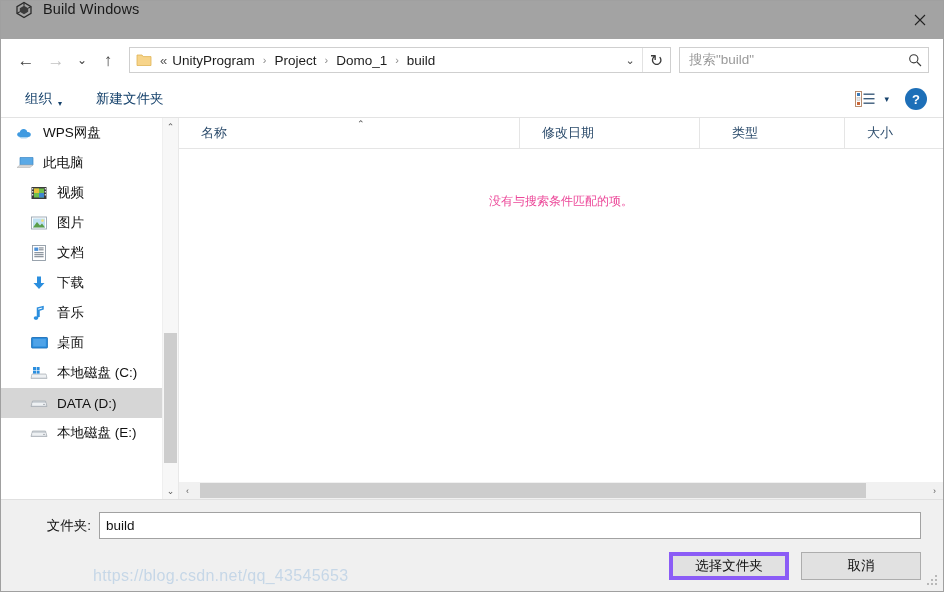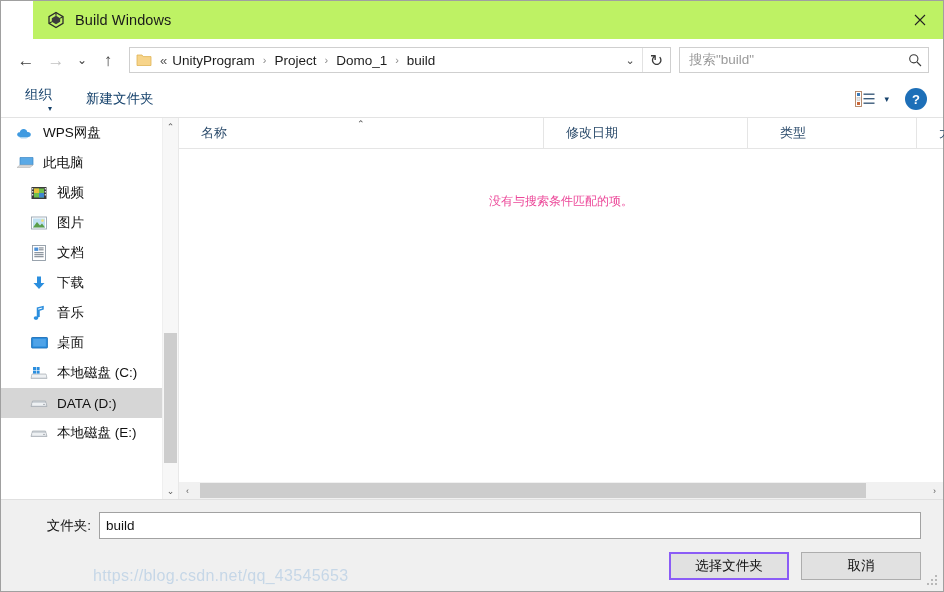--- a/index.html
+++ b/index.html
@@ -16,24 +16,22 @@
     background: #ffffff;
     position: relative;
     display: flex;
     flex-direction: column;
   }
 
   
   .titlebar {
     height: 38px;
     display: flex;
-    align-items: center;
-    background: #bef264;
-    flex: 0 0 auto;
-    margin-left: 32px;
+    background: #a3a3a3;
+    flex: 0 0 auto;
   }
   .title-icon {
     width: 18px; height: 18px;
     margin-left: 14px; margin-right: 10px;
     flex: 0 0 auto;
   }
   .title-text {
     font-size: 14.5px;
     color: #1a1a1a;
     letter-spacing: .1px;
@@ -147,21 +145,20 @@
     border-bottom: 1px solid #e3e3e3;
     flex: 0 0 auto;
   }
   .tb-item {
     font-size: 13.5px;
     color: #15416b;
     display: flex;
     align-items: flex-end;
     padding: 4px 6px;
     white-space: nowrap;
-    flex-direction: column;
   }
   .tb-caret {
     margin-left: 6px;
     font-size: 8px;
     color: #15416b;
   }
   .tb-gap { width: 22px; }
   .tb-spacer { flex: 1 1 auto; }
   .view-icon { width: 20px; height: 16px; display: block; }
   .view-caret {
@@ -250,21 +247,20 @@
     min-width: 0;
     background: #fff;
   }
   .col-headers {
     height: 31px;
     display: flex;
     align-items: center;
     border-bottom: 1px solid #e5e5e5;
     position: relative;
     flex: 0 0 auto;
-    gap: 24px;
   }
   .col {
     font-size: 13px;
     color: #2b4b6b;
     height: 31px;
     display: flex;
     align-items: center;
     padding-left: 22px;
     position: relative;
     flex: 0 0 auto;
@@ -355,21 +351,21 @@
     border: 1px solid #adadad;
     background: #e1e1e1;
     font-size: 13.5px;
     color: #111;
     display: flex;
     align-items: center;
     justify-content: center;
     font-family: "Liberation Sans", "DejaVu Sans", sans-serif;
   }
   .btn.primary {
-    border: 2px solid #8b5cf6;
+    border: 4px solid #8b5cf6;
     background: #e1e1e1;
     margin-right: 12px;
   }
   .watermark {
     position: absolute;
     left: 92px;
     bottom: 6px;
     font-size: 16px;
     color: #bfd3e6;
     opacity: .85;

